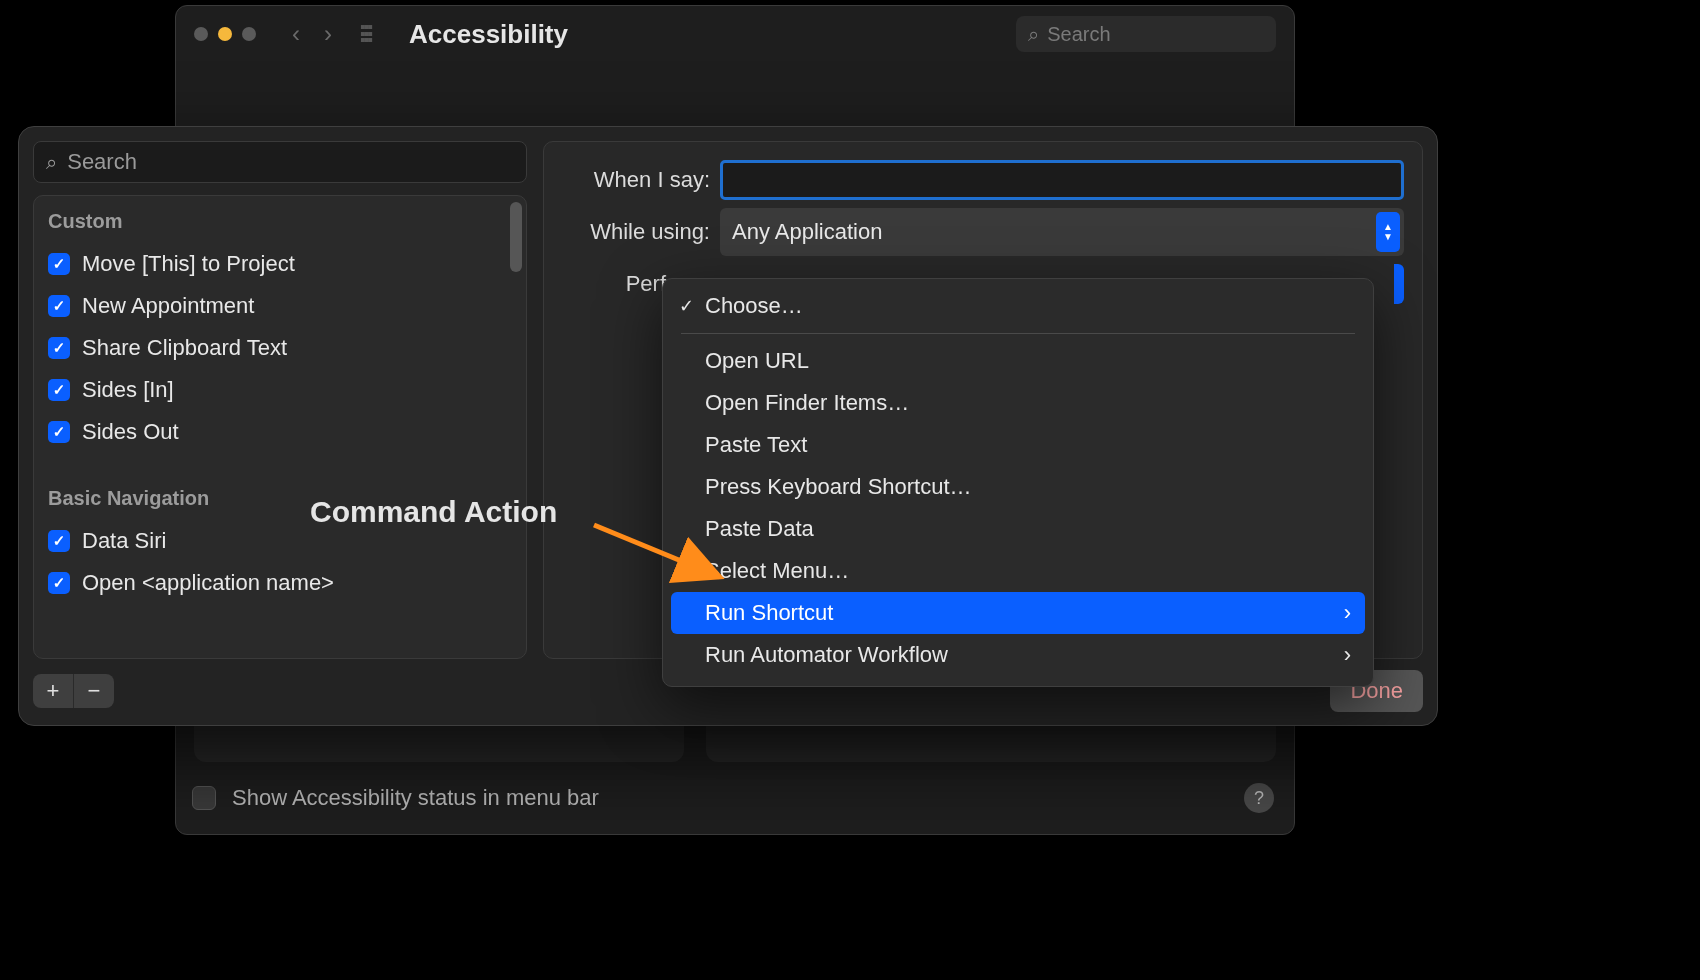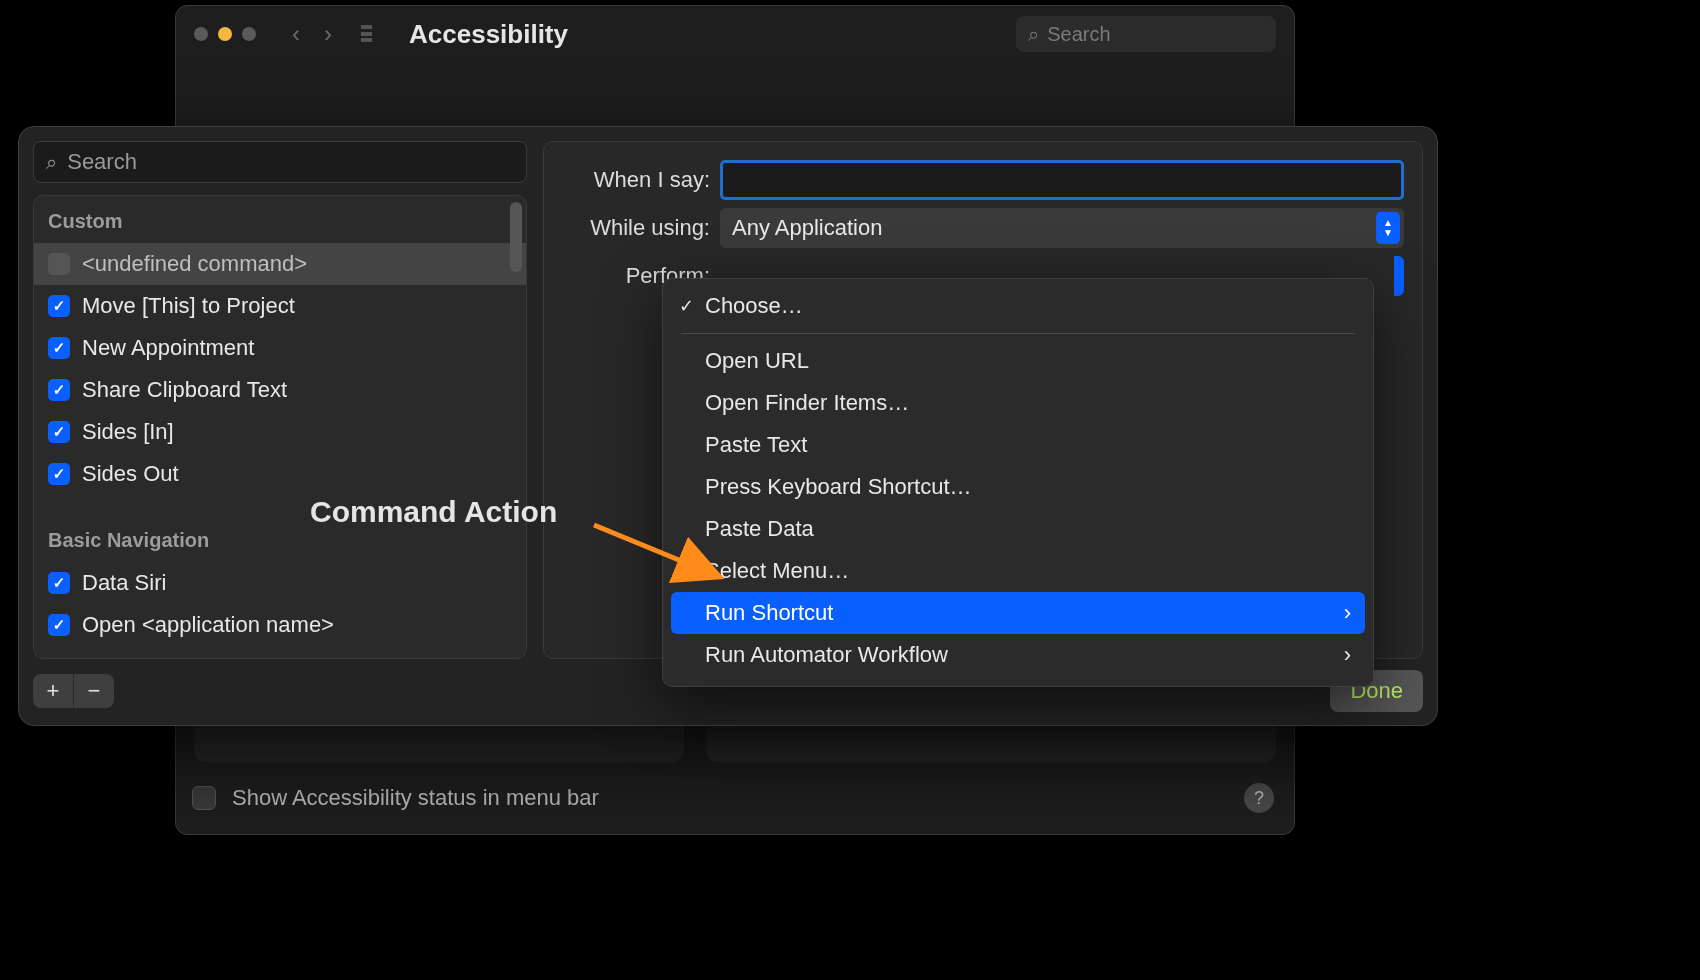--- a/index.html
+++ b/index.html
@@ -118,21 +118,21 @@
     .cb.off { background:#555; color:transparent; }
 
     
     .form-row { display:flex; align-items:center; margin-bottom:8px; }
     .form-label { width:152px; text-align:right; font-size:22px; color:#dcdcdc; padding-right:10px; }
     .text-input {
       flex:1; height:40px; background:#1b1b1b; border:3px solid #1f6fd0;
       border-radius:5px;
     }
     .select {
-      flex:1; height:40px; background:#3a3a3a; border-radius:6px;
+      flex:1; height:48px; background:#3a3a3a; border-radius:6px;
       display:flex; align-items:center; padding:0 12px; font-size:22px; color:#e8e8e8;
       position:relative;
     }
     .select .stepper {
       position:absolute; right:4px; top:4px; bottom:4px; width:24px;
       background:#0a5fff; border-radius:5px; display:flex; flex-direction:column;
       align-items:center; justify-content:center; color:#fff; font-size:10px; line-height:10px;
     }
 
     
@@ -157,21 +157,21 @@
     }
     .seg {
       display:flex; background:#3f3f3f; border-radius:8px; overflow:hidden;
     }
     .seg button {
       width:40px; height:34px; background:transparent; border:none; color:#e0e0e0;
       font-size:22px; cursor:pointer;
     }
     .seg .sep { width:1px; background:#2a2a2a; }
     .done-btn {
-      margin-left:auto; background:#565656; color:#bef264; border:none;
+      margin-left:auto; background:#565656; color:#fca5a5; border:none;
       padding:8px 20px; font-size:22px; border-radius:8px; cursor:pointer;
     }
 
     
     .annotation {
       position:absolute;
       left:310px; top:495px;
       display:flex; align-items:center;
       font-size:30px; font-weight:700; color:#e5e5e5;
       pointer-events:none;
@@ -219,24 +219,20 @@
 
     <div class="left-col">
       <div class="search-field">
         <span class="mag">⌕</span>
         <span>Search</span>
       </div>
       <div class="list-box">
         <div class="scrollbar"></div>
 
         <div class="group-header">Custom</div>
-        <div class="row selected undef">
-          <div class="cb off">✓</div>
-          <span>&lt;undefined command&gt;</span>
-        </div>
         <div class="row">
           <div class="cb">✓</div>
           <span>Move [This] to Project</span>
         </div>
         <div class="row">
           <div class="cb">✓</div>
           <span>New Appointment</span>
         </div>
         <div class="row">
           <div class="cb">✓</div>

